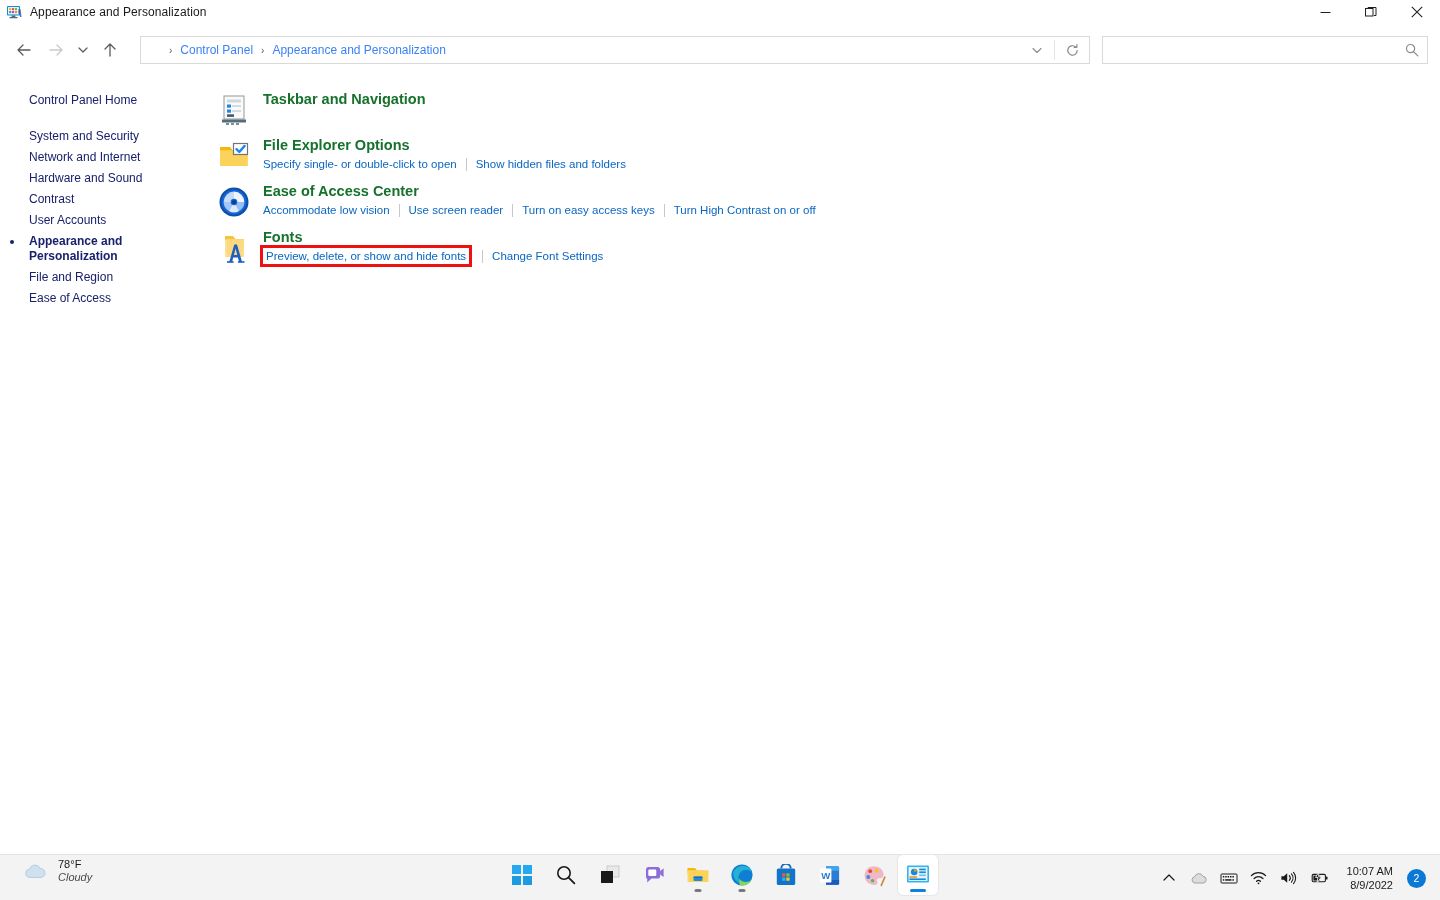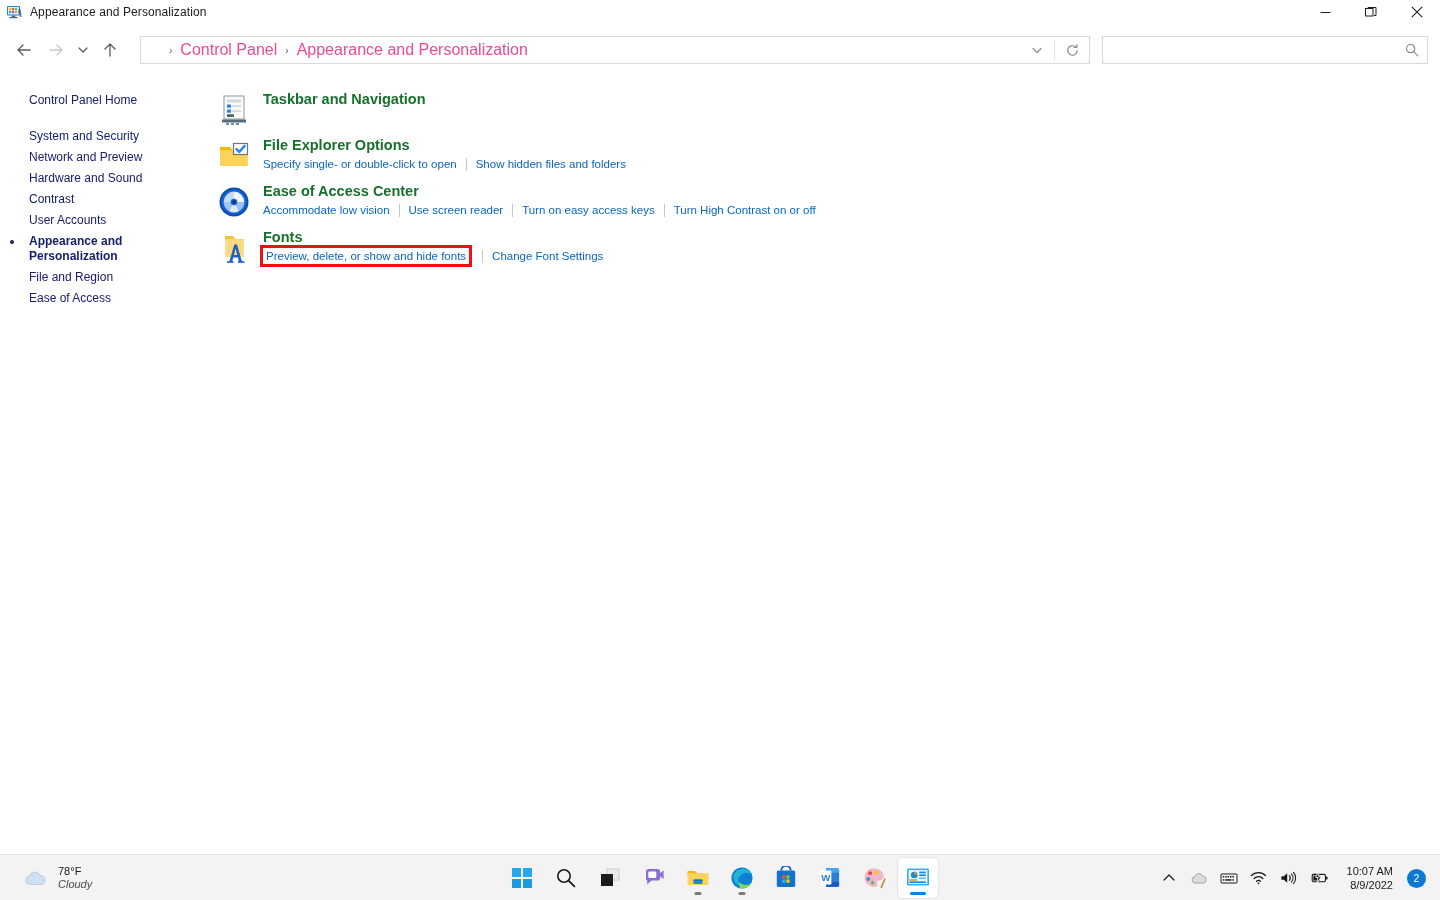--- a/index.html
+++ b/index.html
@@ -50,21 +50,21 @@
     flex: 1 1 auto; height: 28px; margin-left: 14px; margin-right: 0;
     border: 1px solid #d9d9d9; background: #ffffff;
     display: flex; align-items: center;
     min-width: 0;
   }
   #crumbs {
     display: flex; align-items: center; height: 100%;
     padding-left: 22px; flex: 1 1 auto; min-width: 0; overflow: hidden;
   }
   .crumb {
-    font-size: 16px; color: #ec4899; white-space: nowrap;
+    font-size: 12px; color: #3b82f6; white-space: nowrap;
     padding: 0 2px;
   }
   .crumb-sep {
     color: #5a5a5a; font-size: 10px; padding: 0 6px;
     display: flex; align-items: center;
   }
   .addr-btn {
     width: 34px; height: 26px; display: flex;
     align-items: center; justify-content: center; flex: 0 0 auto;
   }
@@ -149,21 +149,21 @@
     outline: 3px solid #ee1111;
     padding: 0 3px;
     margin-right: 4px;
   }
 
   
   #taskbar {
     position: absolute; left: 0; top: 854px; width: 1440px; height: 46px;
     background: #f3f3f3;
     border-top: 1px solid #e3e3e3;
-    display: flex; align-items: center;
+    display: flex; align-items: flex-start;
   }
   #weather {
     display: flex; align-items: center; margin-left: 16px; gap: 10px;
     cursor: pointer; padding: 3px 6px; border-radius: 4px;
   }
   #weather-text { line-height: 13px; }
   #weather-temp { font-size: 11px; color: #1a1a1a; display: block; }
   #weather-cond { font-size: 11px; color: #4a4a4a; display: block; font-style: italic; }
   #tb-center {
     position: absolute; left: 50%; transform: translateX(-50%);
@@ -300,21 +300,21 @@
 <div id="content">
 
   <div id="sidebar">
     <div class="side-item home">
       <span class="side-label">Control Panel Home</span>
     </div>
     <div class="side-item">
       <span class="side-label">System and Security</span>
     </div>
     <div class="side-item">
-      <span class="side-label">Network and Preview</span>
+      <span class="side-label">Network and Internet</span>
     </div>
     <div class="side-item">
       <span class="side-label">Hardware and Sound</span>
     </div>
     <div class="side-item">
       <span class="side-label">Contrast</span>
     </div>
     <div class="side-item">
       <span class="side-label">User Accounts</span>
     </div>

